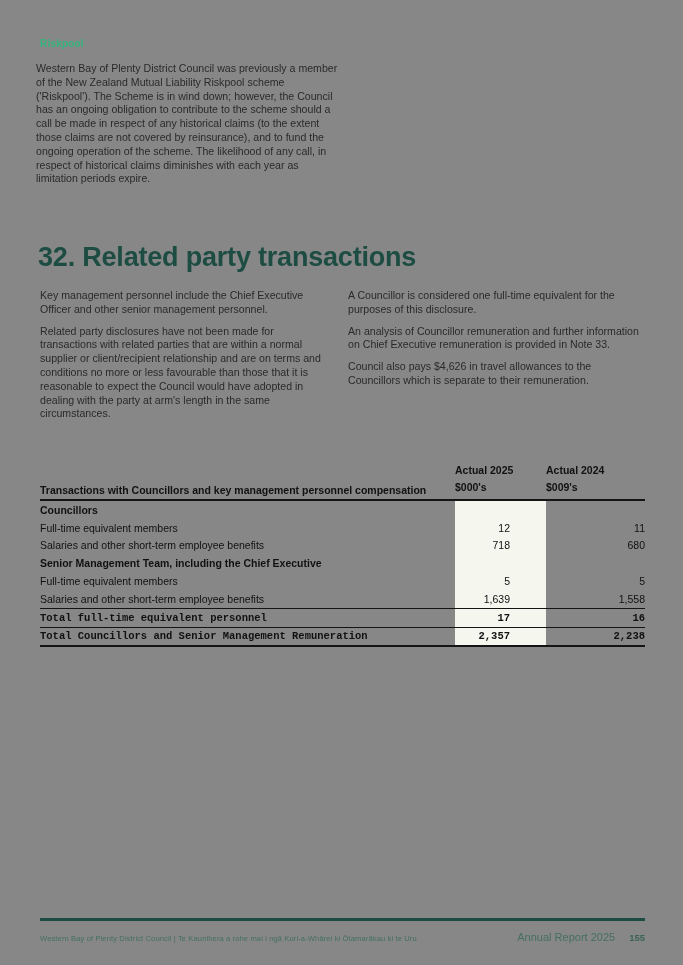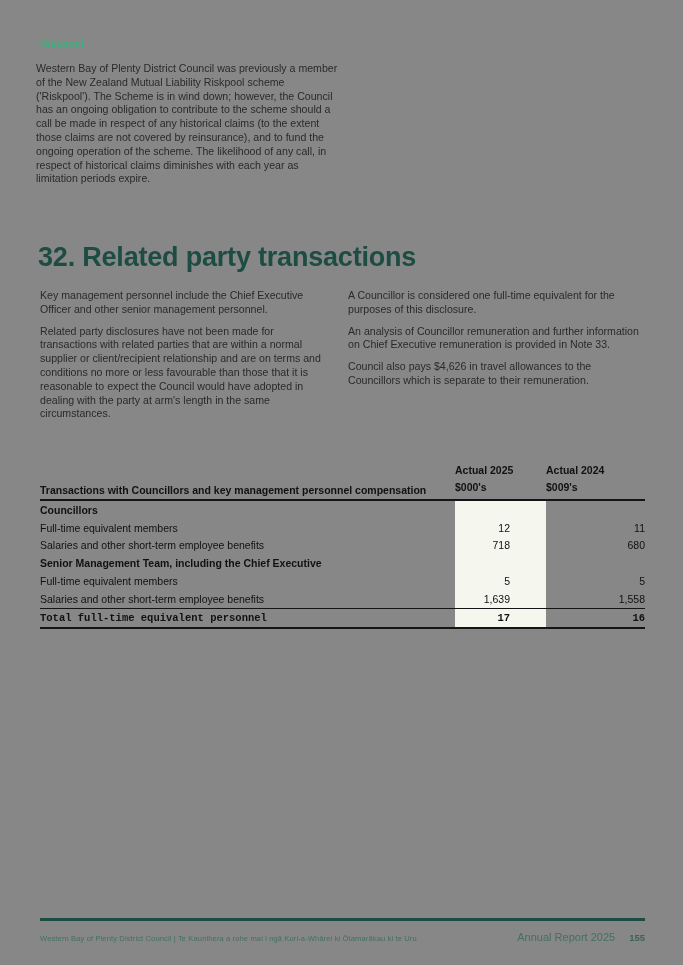--- a/index.html
+++ b/index.html
@@ -97,20 +97,25 @@
         <div class="trow">
           <div class="tlabel">Salaries and other short-term employee benefits</div>
           <div class="tval v2025">1,639</div>
           <div class="tval v2024">1,558</div>
         </div>
         <div class="trow bold total">
           <div class="tlabel">Total full-time equivalent personnel</div>
           <div class="tval v2025">17</div>
           <div class="tval v2024">16</div>
         </div>
+        <div class="trow bold total">
+          <div class="tlabel">Total Councillors and Senior Management Remuneration</div>
+          <div class="tval v2025">2,357</div>
+          <div class="tval v2024">2,238</div>
+        </div>
       </div>
   </div>
 
   <div class="footer-rule"></div>
   <div class="footer">
     <div class="footer-left">Western Bay of Plenty District Council | Te Kaunihera a rohe mai i ngā Kuri-a-Whārei ki Ōtamarākau ki te Uru</div>
     <div class="footer-right">Annual Report 2025</div>
     <div class="footer-page">155</div>
   </div>
 

